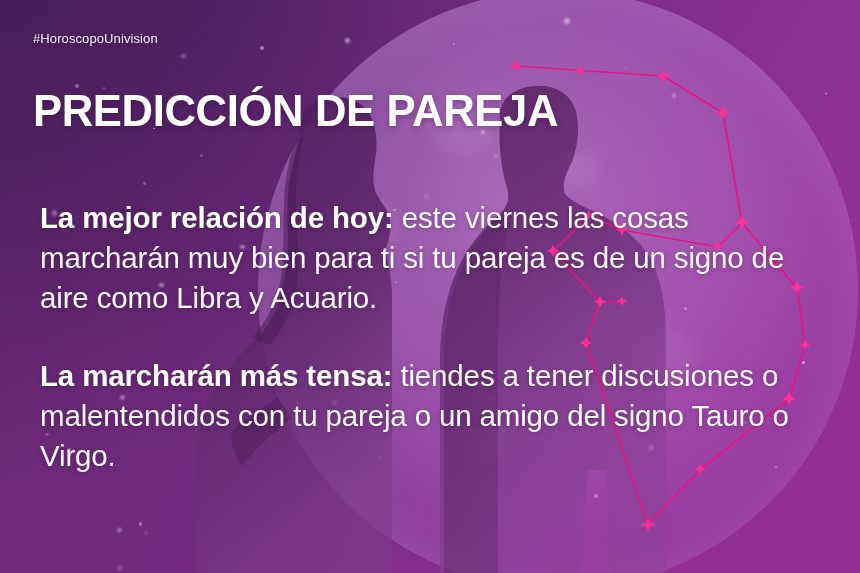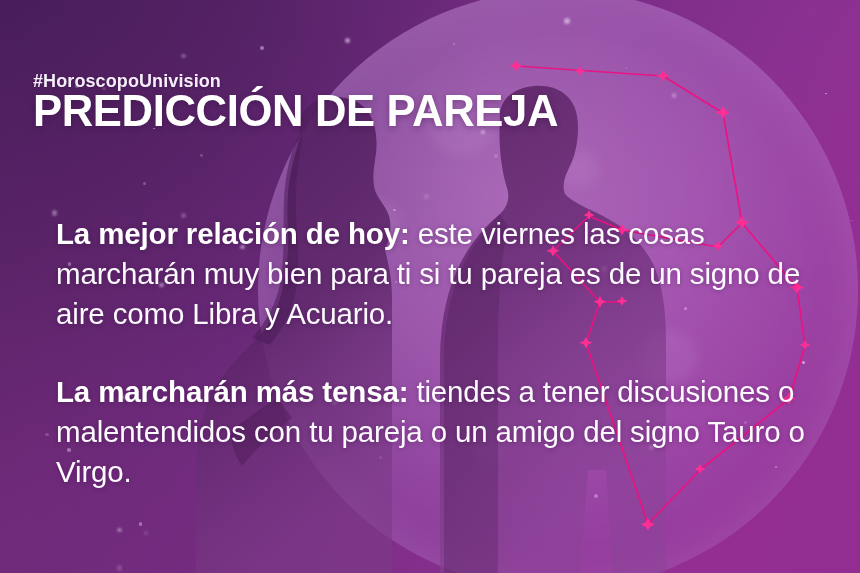--- a/index.html
+++ b/index.html
@@ -108,26 +108,25 @@
   
   .content {
     position: absolute;
     inset: 0;
     padding: 0;
   }
   .hashtag {
     position: absolute;
     left: 33px;
     top: 31px;
-    font-size: 18px;
-    font-weight: 700;
+    font-size: 13px;
+    font-weight: 400;
     letter-spacing: 0.1px;
     color: #f7eefb;
     text-shadow: 0 1px 3px rgba(40,8,50,0.35);
-    margin-top: 40px;
   }
   .headline {
     position: absolute;
     left: 33px;
     top: 88px;
     margin: 0;
     font-size: 45px;
     line-height: 1.0;
     font-weight: 700;
     letter-spacing: -0.4px;
@@ -136,21 +135,21 @@
     transform-origin: left center;
     text-shadow: 0 2px 7px rgba(45,8,56,0.34);
   }
   .body-block {
     position: absolute;
     left: 40px;
     top: 198px;
     width: 790px;
   }
   .para {
-    margin: 16px;
+    margin: 0;
     font-size: 29.5px;
     line-height: 40px;
     font-weight: 400;
     color: #fdfaff;
     letter-spacing: -0.15px;
     text-shadow: 0 1px 5px rgba(45,8,56,0.33);
   }
   .para + .para { margin-top: 38px; }
   .lead {
     font-weight: 700;

